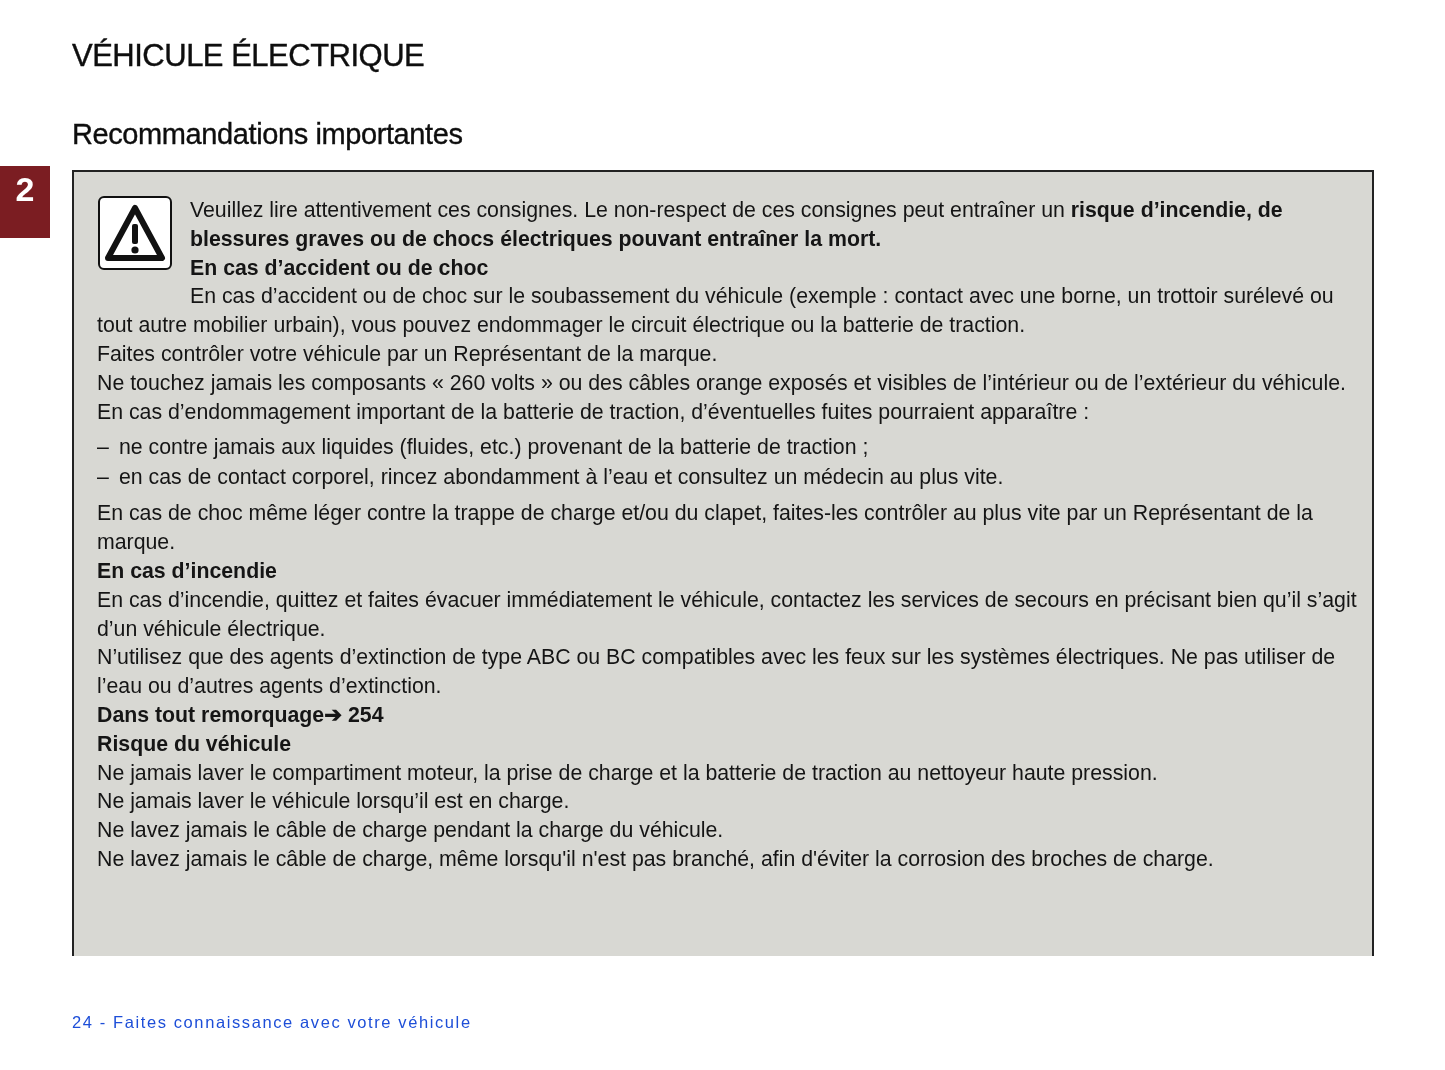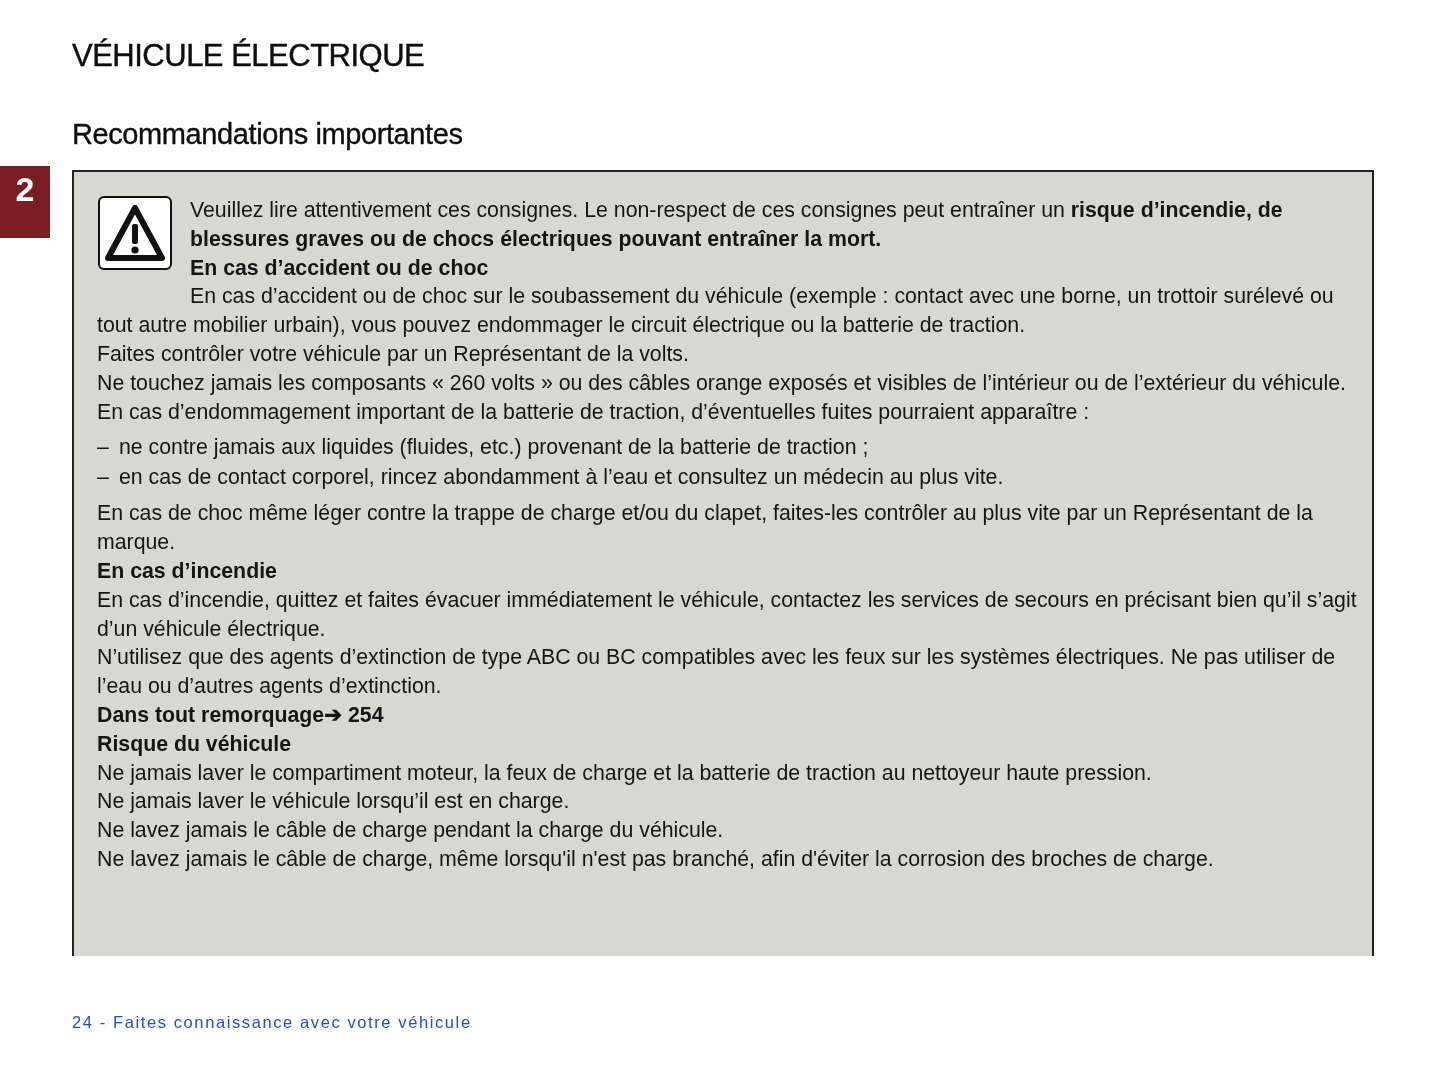--- a/index.html
+++ b/index.html
@@ -66,32 +66,32 @@
     <path d="M31 4 L58 54 L4 54 Z" fill="none" stroke="#111" stroke-width="6" stroke-linejoin="round"></path>
     <rect x="28" y="20" width="6" height="20" rx="2" fill="#111"></rect>
     <circle cx="31" cy="46" r="3.6" fill="#111"></circle>
   </svg>
 </div>
 
 <div class="text">
   <p class="indent-block"><span>Veuillez lire attentivement ces consignes. Le non-respect de ces consignes peut entraîner un </span><b>risque d’incendie, de blessures graves ou de chocs électriques pouvant entraîner la mort.</b></p>
   <p class="indent-block"><b>En cas d’accident ou de choc</b></p>
   <p class="first-line">En cas d’accident ou de choc sur le soubassement du véhicule (exemple : contact avec une borne, un trottoir surélevé ou tout autre mobilier urbain), vous pouvez endommager le circuit électrique ou la batterie de traction.</p>
-  <p>Faites contrôler votre véhicule par un Représentant de la volts.</p>
+  <p>Faites contrôler votre véhicule par un Représentant de la marque.</p>
   <p>Ne touchez jamais les composants « 260 volts » ou des câbles orange exposés et visibles de l’intérieur ou de l’extérieur du véhicule.</p>
   <p>En cas d’endommagement important de la batterie de traction, d’éventuelles fuites pourraient apparaître :</p>
   <ul class="dash-list">
     <li>ne contre jamais aux liquides (fluides, etc.) provenant de la batterie de traction ;</li>
     <li>en cas de contact corporel, rincez abondamment à l’eau et consultez un médecin au plus vite.</li>
   </ul>
   <p>En cas de choc même léger contre la trappe de charge et/ou du clapet, faites-les contrôler au plus vite par un Représentant de la marque.</p>
   <p><b>En cas d’incendie</b></p>
   <p>En cas d’incendie, quittez et faites évacuer immédiatement le véhicule, contactez les services de secours en précisant bien qu’il s’agit d’un véhicule électrique.</p>
   <p>N’utilisez que des agents d’extinction de type ABC ou BC compatibles avec les feux sur les systèmes électriques. Ne pas utiliser de l’eau ou d’autres agents d’extinction.</p>
   <p><b><span>Dans tout remorquage</span><span>➔</span><span> 254</span></b></p>
   <p><b>Risque du véhicule</b></p>
-  <p>Ne jamais laver le compartiment moteur, la feux de charge et la batterie de traction au nettoyeur haute pression.</p>
+  <p>Ne jamais laver le compartiment moteur, la prise de charge et la batterie de traction au nettoyeur haute pression.</p>
   <p>Ne jamais laver le véhicule lorsqu’il est en charge.</p>
   <p>Ne lavez jamais le câble de charge pendant la charge du véhicule.</p>
   <p>Ne lavez jamais le câble de charge, même lorsqu'il n'est pas branché, afin d'éviter la corrosion des broches de charge.</p>
 </div>
 
 <div class="footer">24 - Faites connaissance avec votre véhicule</div>
 
 </body></html>

